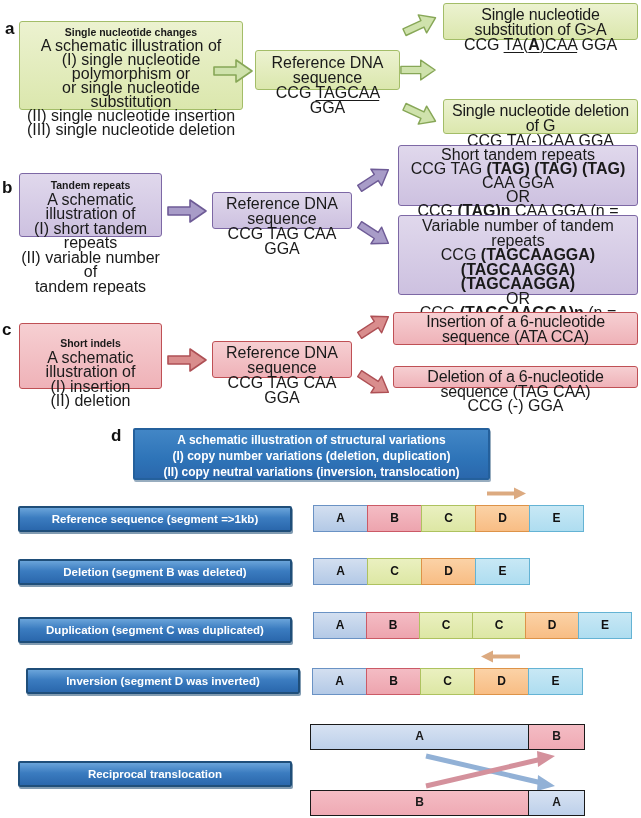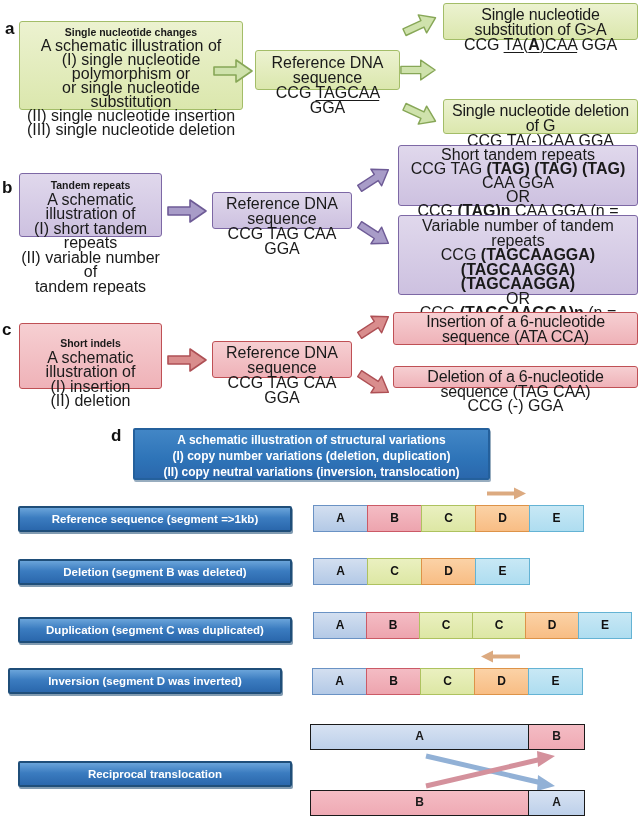--- a/index.html
+++ b/index.html
@@ -219,21 +219,21 @@
   </div>
   <div class="abs bar" style="left:313px;top:612px;">
     <div class="seg w54 cA">A</div>
     <div class="seg w54 cB">B</div>
     <div class="seg w54 cC">C</div>
     <div class="seg w54 cC">C</div>
     <div class="seg w54 cD">D</div>
     <div class="seg w54 cE">E</div>
   </div>
 
-  <div class="abs dlabel" style="left:8px;top:668px;width:274px;height:26px;">
+  <div class="abs dlabel" style="left:26px;top:668px;width:274px;height:26px;">
     <div class="inner">Inversion (segment D was inverted)</div>
   </div>
   <svg class="abs" style="left:480px;top:650px;" width="42" height="13" viewBox="0 0 42 13">
     <line x1="12" y1="6.5" x2="40" y2="6.5" stroke="#dcaa80" stroke-width="4"></line>
     <polygon points="13,0.5 1,6.5 13,12.5" fill="#dcaa80"></polygon>
   </svg>
   <div class="abs bar" style="left:312px;top:668px;">
     <div class="seg cA">A</div>
     <div class="seg cB">B</div>
     <div class="seg cC">C</div>

